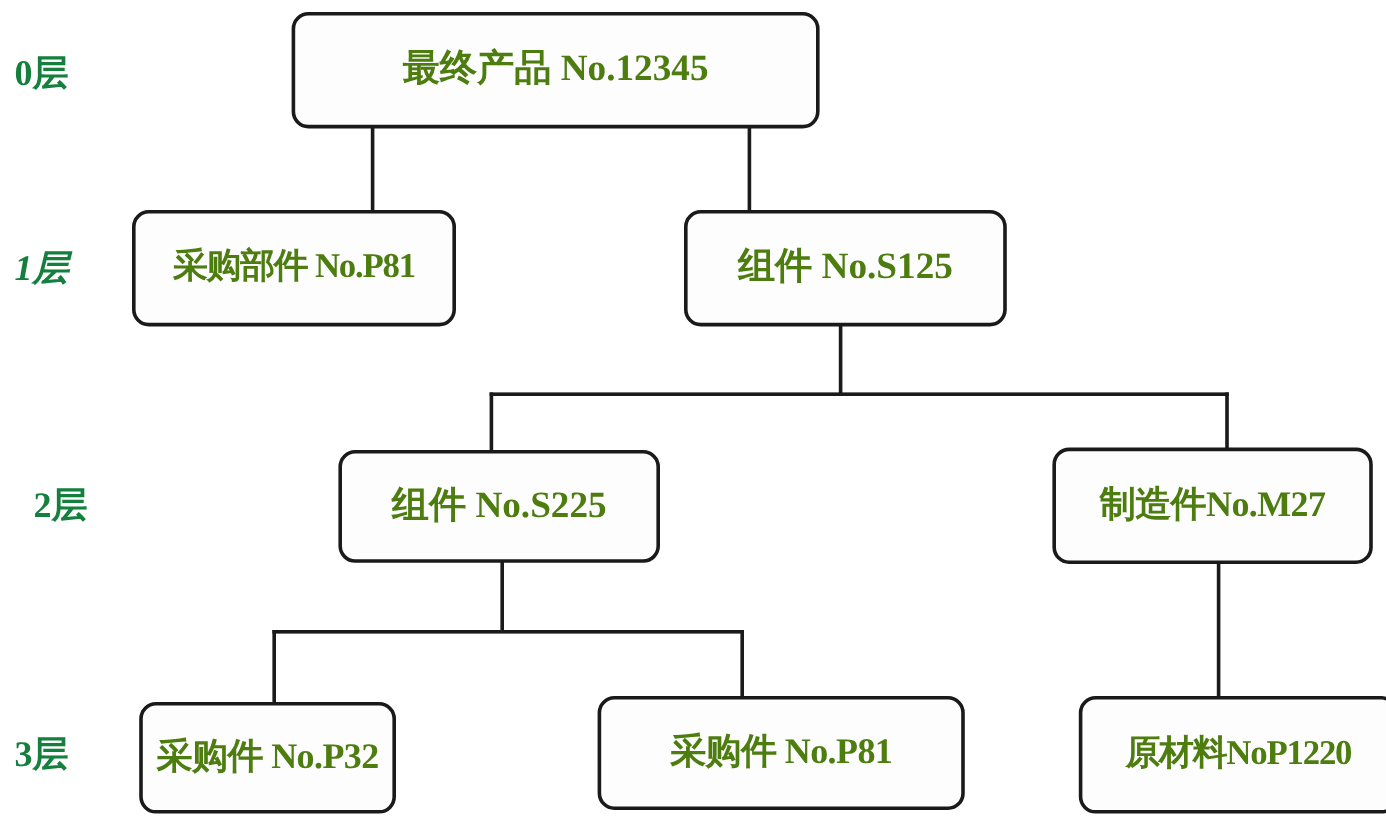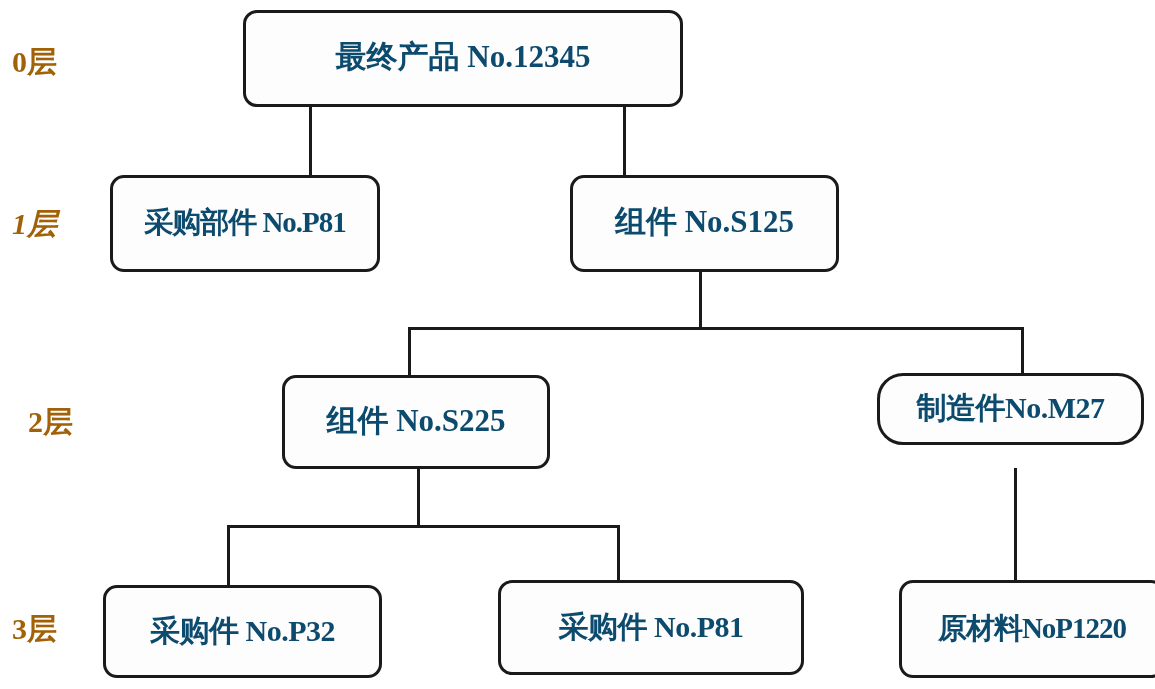--- a/index.html
+++ b/index.html
@@ -12,21 +12,21 @@
     width: 1155px;
     height: 689px;
     background: #ffffff;
     overflow: hidden;
     font-family: "Liberation Serif", "DejaVu Serif", serif;
   }
 
   
   .level-label {
     position: absolute;
-    color: #a16207;
+    color: #15803d;
     font-family: "Liberation Serif", "DejaVu Serif", serif;
     font-weight: 700;
     font-size: 30px;
     line-height: 1;
     letter-spacing: 0px;
     white-space: nowrap;
     user-select: none;
     text-align: center;
   }
 
@@ -34,21 +34,21 @@
   .node {
     position: absolute;
     box-sizing: border-box;
     background: #fdfdfd;
     border: 3px solid #1a1a1a;
     border-radius: 14px;
     display: flex;
     align-items: center;
     justify-content: center;
     text-align: center;
-    color: #0c4a6e;
+    color: #4d7c0f;
     font-family: "Liberation Serif", "DejaVu Serif", serif;
     font-weight: 700;
     font-size: 31px;
     line-height: 1.05;
     white-space: nowrap;
     overflow: hidden;
     z-index: 2;
   }
   .node-label {
     display: block;
@@ -108,25 +108,25 @@
   </div>
 
   <div class="node" style="left:570px; top:175px; width:269px; height:97px;">
     <span class="node-label">组件 No.S125</span>
   </div>
 
   <div class="node" style="left:282px; top:375px; width:268px; height:94px;">
     <span class="node-label">组件 No.S225</span>
   </div>
 
-  <div class="node" style="left:877px; top:373px; width:267px; height:72px;border-radius:26px;">
+  <div class="node" style="left:877px; top:373px; width:267px; height:97px;">
     <span class="node-label fit-tight">制造件No.M27</span>
   </div>
 
-  <div class="node" style="left:103px; top:585px; width:279px; height:93px;">
+  <div class="node" style="left:116px; top:585px; width:214px; height:93px;">
     <span class="node-label fit-tight">采购件 No.P32</span>
   </div>
 
   <div class="node" style="left:482px; top:580px; width:306px; height:95px;margin-left:16px;">
     <span class="node-label fit-tight">采购件 No.P81</span>
   </div>
 
   <div class="node" style="left:878px; top:580px; width:266px; height:98px;margin-left:21px;">
     <span class="node-label fit-xtight">原材料NoP1220</span>
   </div>

